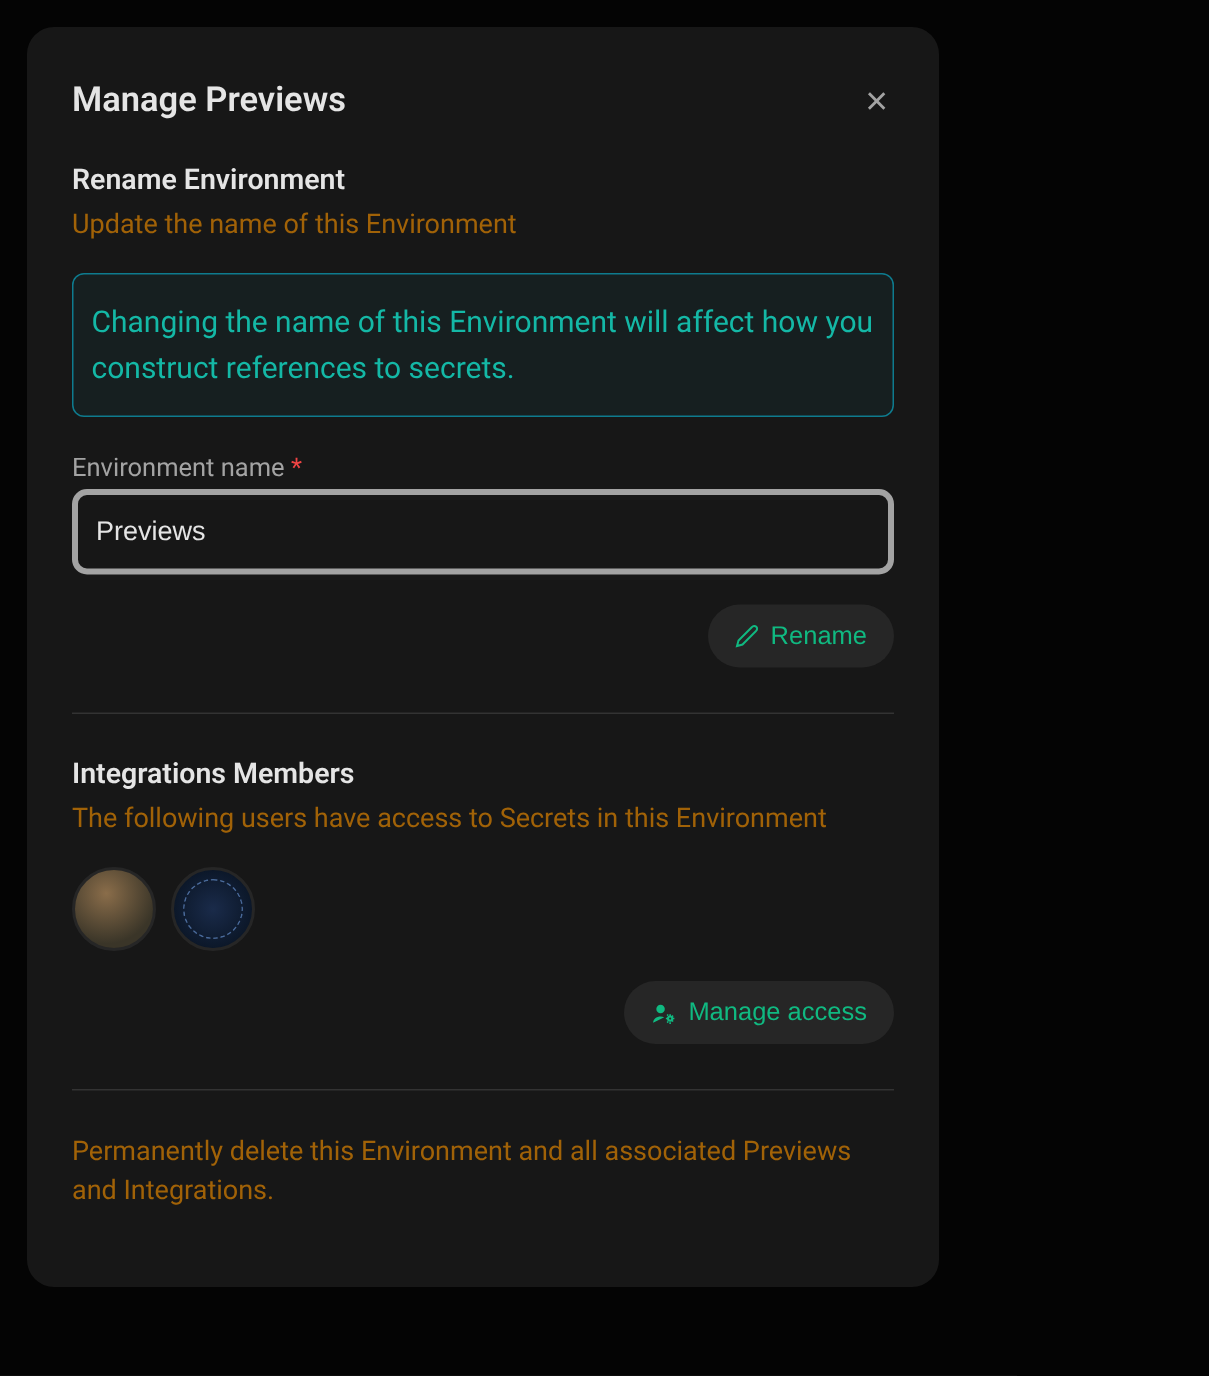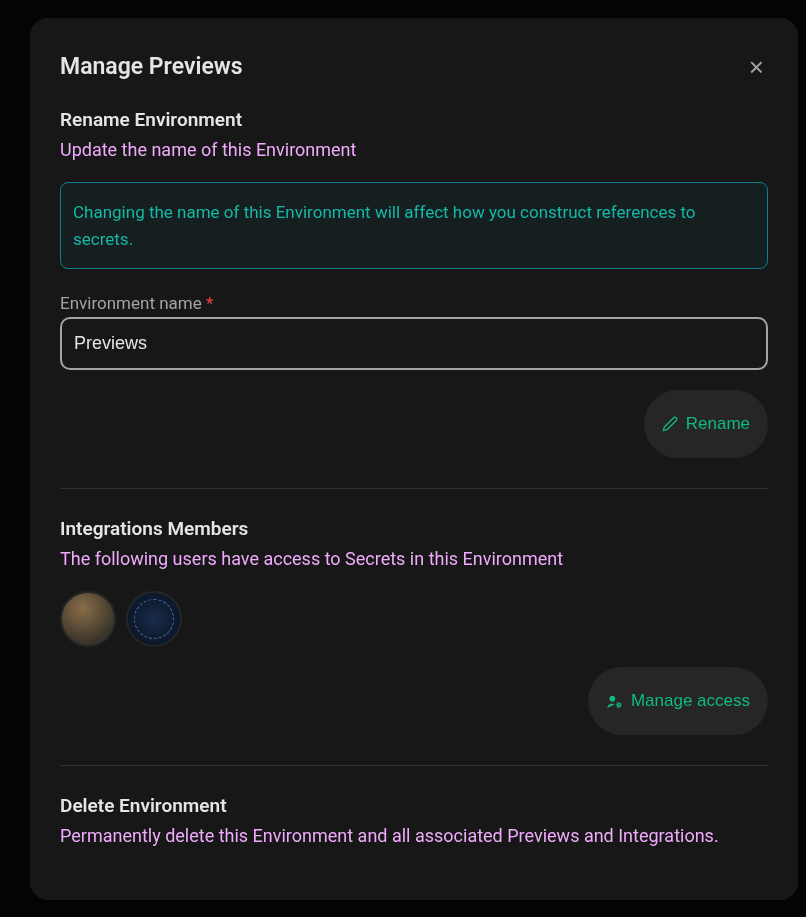--- a/index.html
+++ b/index.html
@@ -11,23 +11,23 @@
       overflow: hidden;
       position: relative;
     }
     .backdrop {
       position: absolute;
       inset: 0;
       background: rgba(0,0,0,0.6);
     }
     .modal {
       position: absolute;
-      left: 30px;
+      left: 18px;
       top: 18px;
-      width: 768px;
+      width: 608px;
       background: #171717;
       border-radius: 18px;
       padding: 35px 30px 32px 30px;
       color: #e5e5e5;
     }
     .modal-header {
       display: flex;
       justify-content: space-between;
       align-items: center;
       margin-bottom: 28px;
@@ -48,66 +48,66 @@
       padding: 0 4px;
     }
     .section-title {
       font-size: 19px;
       font-weight: 600;
       color: #e5e5e5;
       margin-bottom: 6px;
     }
     .section-sub {
       font-size: 18px;
-      color: #f0abfc;
+      color: #a16207;
       margin-bottom: 20px;
       line-height: 1.4;
     }
     .info-box {
       border: 1px solid #0e7b8e;
       background: rgba(14,123,142,0.08);
       border-radius: 8px;
       padding: 16px 12px;
       margin-bottom: 24px;
     }
     .info-text {
       color: #14b8a6;
-      font-size: 17px;
+      font-size: 20px;
       line-height: 1.55;
     }
     .field-label {
       font-size: 17px;
       color: #a3a3a3;
       margin-bottom: 4px;
       display: block;
     }
     .req { color: #ef4444; }
     .text-input {
       width: 100%;
       background: #171717;
-      border: 2px solid #a3a3a3;
+      border: 4px solid #a3a3a3;
       border-radius: 10px;
       padding: 14px 12px;
       color: #e5e5e5;
       font-size: 18px;
       outline: none;
     }
     .btn-row {
       display: flex;
       justify-content: flex-end;
       margin-top: 20px;
     }
     .pill-btn {
       display: inline-flex;
       align-items: center;
       gap: 8px;
       background: #262626;
       border: none;
       border-radius: 999px;
-      padding: 24px 18px;
+      padding: 11px 18px;
       font-size: 17px;
       font-weight: 500;
       cursor: pointer;
     }
     .btn-green { color: #10b981; }
     .btn-red { color: #ef4444; }
     .divider {
       border: none;
       border-top: 1px solid #333;
       margin: 30px 0 28px 0;
@@ -202,18 +202,17 @@
           <path d="M18 13v1.5M18 20.5V22M22 17h-1.5M15.5 17H14M20.8 14.2l-1 1M16.2 19.8l-1 1M20.8 19.8l-1-1M16.2 14.2l-1-1" stroke="currentColor" stroke-width="1.5"></path>
         </svg>
         <span>Manage access</span>
       </button>
     </div>
   </div>
 
   <hr class="divider">
 
   <div>
-    <h2 class="section-title">Delete Environment</h2>
     <p class="section-sub">Permanently delete this Environment and all associated Previews and Integrations.</p>
 
   </div>
 
 </div>
 
 </body></html>

